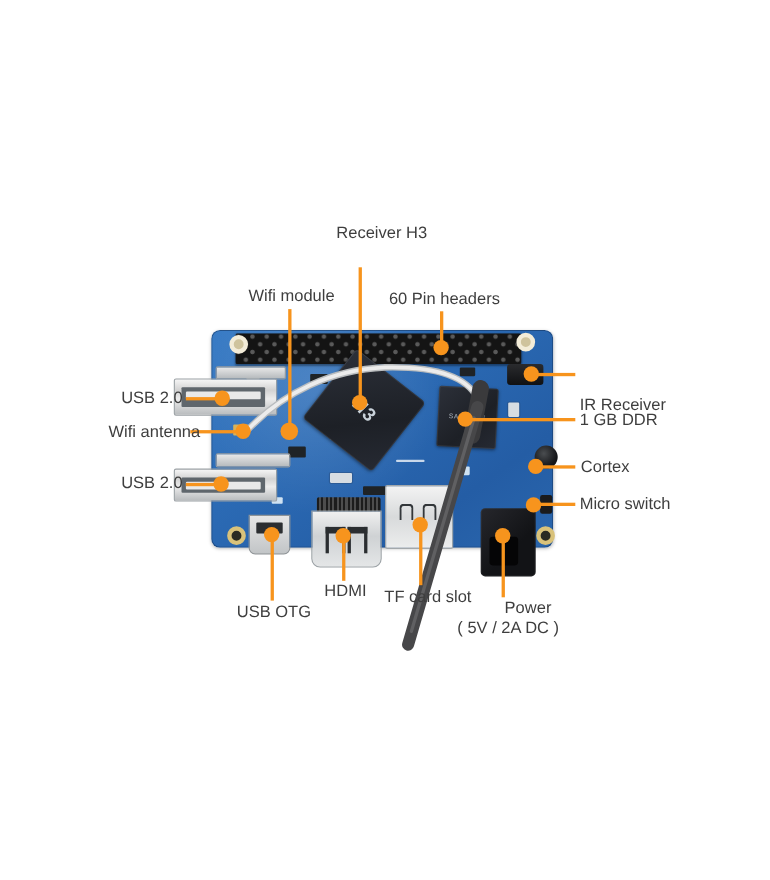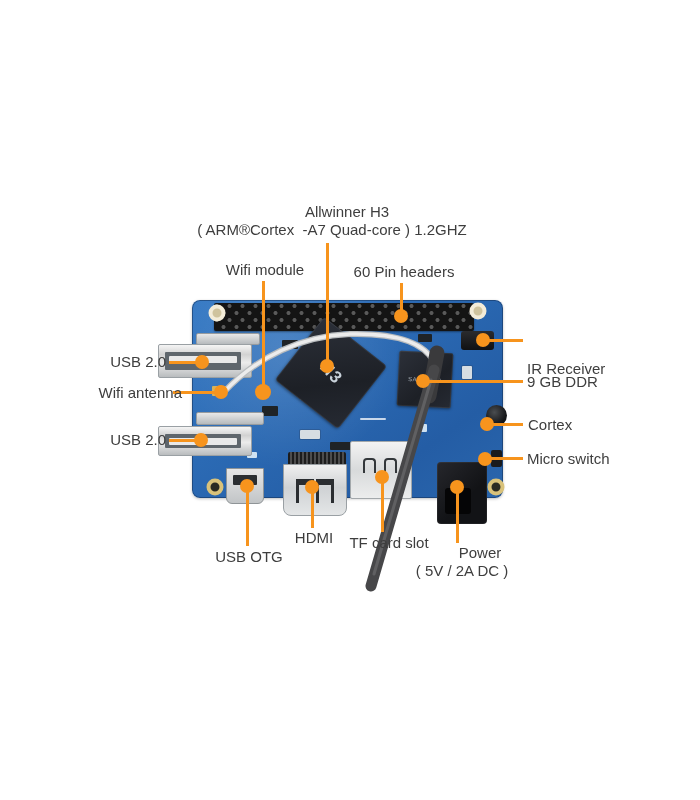--- a/index.html
+++ b/index.html
@@ -235,28 +235,27 @@
   <div class="dot" style="left:487px;top:424px;"></div>
   <div class="dot" style="left:485px;top:459px;"></div>
   <div class="dot" style="left:202px;top:362px;"></div>
   <div class="dot" style="left:221px;top:392px;"></div>
   <div class="dot" style="left:201px;top:440px;"></div>
   <div class="dot" style="left:247px;top:486px;"></div>
   <div class="dot" style="left:312px;top:487px;"></div>
   <div class="dot" style="left:382px;top:477px;"></div>
   <div class="dot" style="left:457px;top:487px;"></div>
 
-  <div class="lbl center" style="left:347px;top:203px;">Allwinner H3</div>
-  <div class="lbl center ws-pre" style="left:332px;top:221px;">( ARM®Cortex  -A7 Quad-core ) 1.2GHZ</div>
+  <div class="lbl center" style="left:347px;top:203px;">Receiver H3</div>
 
   <div class="lbl center" style="left:265px;top:261px;">Wifi module</div>
   <div class="lbl center" style="left:404px;top:263px;">60 Pin headers</div>
 
   <div class="lbl" style="left:527px;top:332px;margin-top:28px;">IR Receiver</div>
-  <div class="lbl" style="left:527px;top:373px;">9 GB DDR</div>
+  <div class="lbl" style="left:527px;top:373px;">1 GB DDR</div>
   <div class="lbl" style="left:528px;top:416px;">Cortex</div>
   <div class="lbl" style="left:527px;top:450px;">Micro switch</div>
 
   <div class="lbl right" style="left:166px;top:353px;">USB 2.0</div>
   <div class="lbl right" style="left:182px;top:384px;">Wifi antenna</div>
   <div class="lbl right" style="left:166px;top:431px;">USB 2.0</div>
 
   <div class="lbl center" style="left:249px;top:548px;">USB OTG</div>
   <div class="lbl center" style="left:314px;top:529px;">HDMI</div>
   <div class="lbl center" style="left:389px;top:534px;">TF card slot</div>

